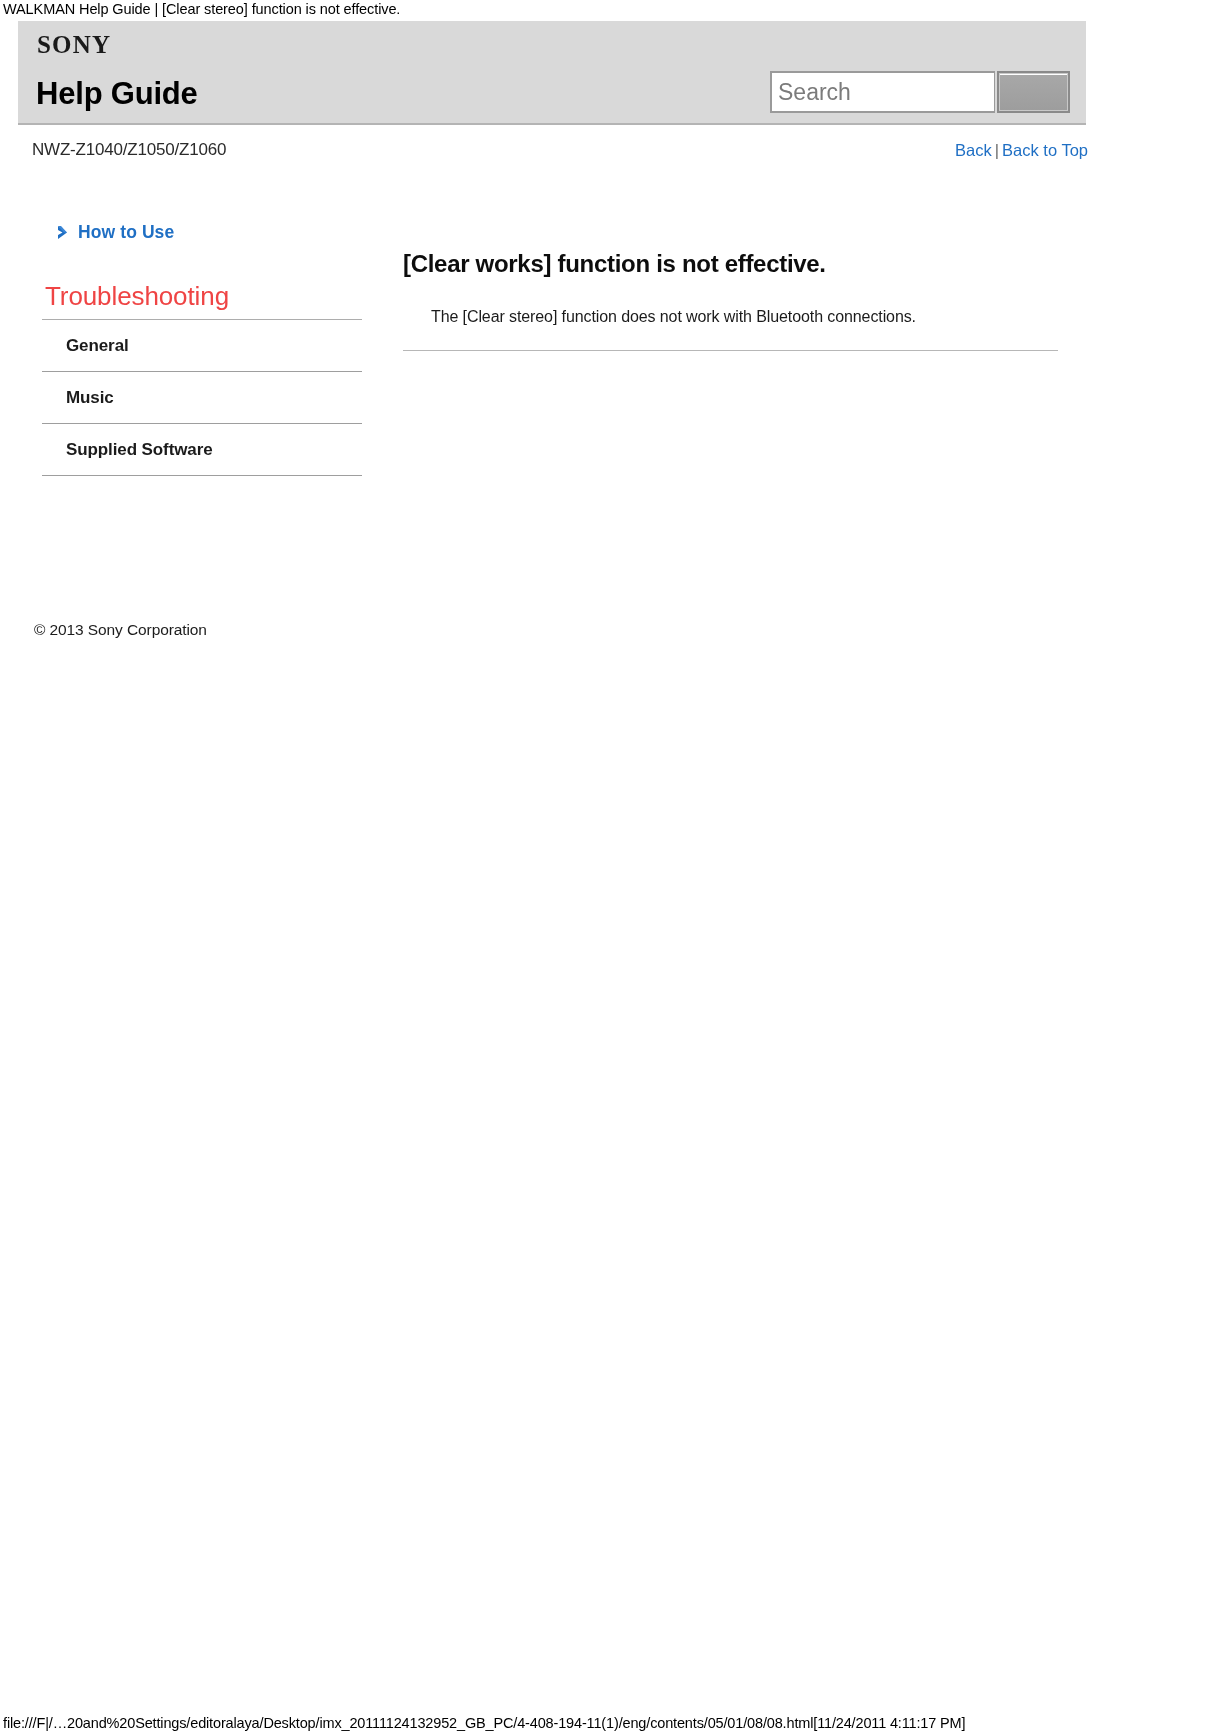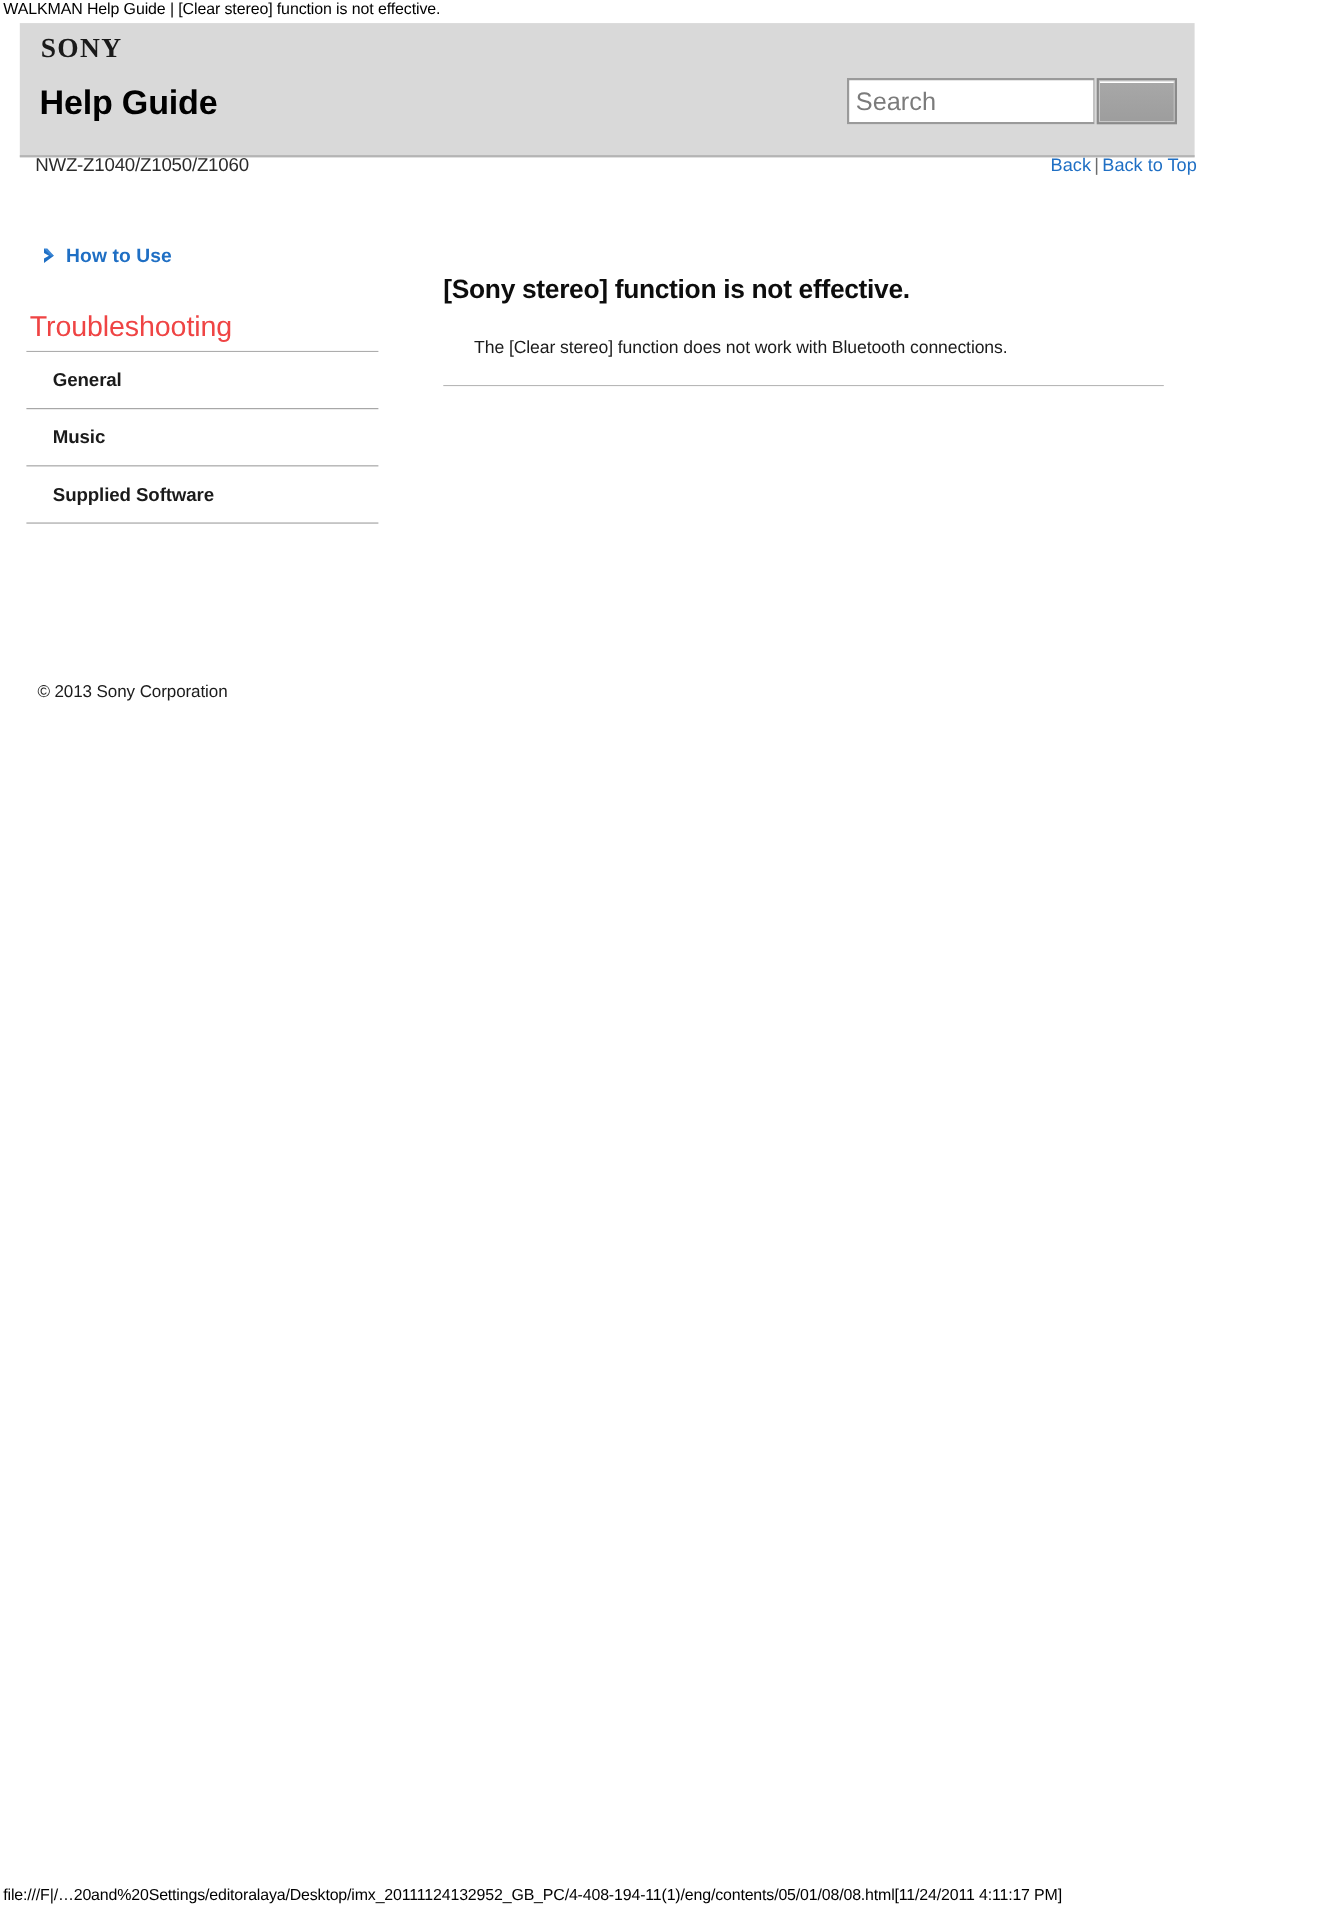--- a/index.html
+++ b/index.html
@@ -29,21 +29,21 @@
     white-space: nowrap;
     letter-spacing: -0.1px;
   }
 
   
   .header-band {
     position: absolute;
     left: 18px;
     top: 21px;
     width: 1068px;
-    height: 122px;
+    height: 104px;
     background: #d9d9d9;
     border-bottom: 2px solid #b4b4b4;
   }
   .sony-logo {
     position: absolute;
     left: 19px;
     top: 11px;
     font-family: "Liberation Serif", serif;
     font-weight: bold;
     font-size: 25px;
@@ -115,21 +115,21 @@
   }
   .top-nav a {
     color: #1f6fc4;
     text-decoration: none;
   }
   .top-nav .sep { color: #6b6b6b; margin: 0 3px; }
 
   
   .sidebar {
     position: absolute;
-    left: 24px;
+    left: 42px;
     top: 222px;
     width: 320px;
   }
   .howto-row {
     display: flex;
     align-items: center;
     gap: 7px;
     margin-left: 16px;
     margin-bottom: 38px;
   }
@@ -250,18 +250,18 @@
     <span>Music</span>
   </div>
   <div class="nav-item">
     <span>Supplied Software</span>
   </div>
 </div>
 
 <div class="copyright">© 2013 Sony Corporation</div>
 
 <div class="content">
-  <h1 class="content-title">[Sony stereo] function is not effective.</h1>
+  <h1 class="content-title">[Clear works] function is not effective.</h1>
   <p class="content-para">The [Clear stereo] function does not work with Bluetooth connections.</p>
   <div class="content-rule"></div>
 </div>
 
 <div class="status-url">file:///F|/…20and%20Settings/editoralaya/Desktop/imx_20111124132952_GB_PC/4-408-194-11(1)/eng/contents/05/01/08/08.html[11/24/2011 4:11:17 PM]</div>
 
 </body></html>

